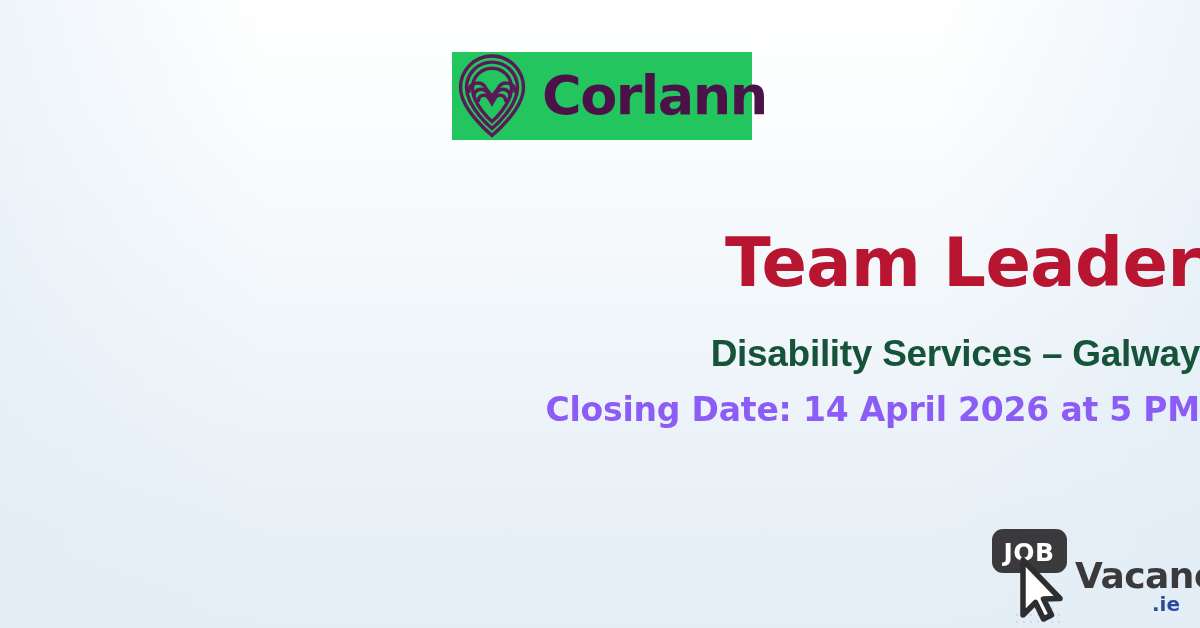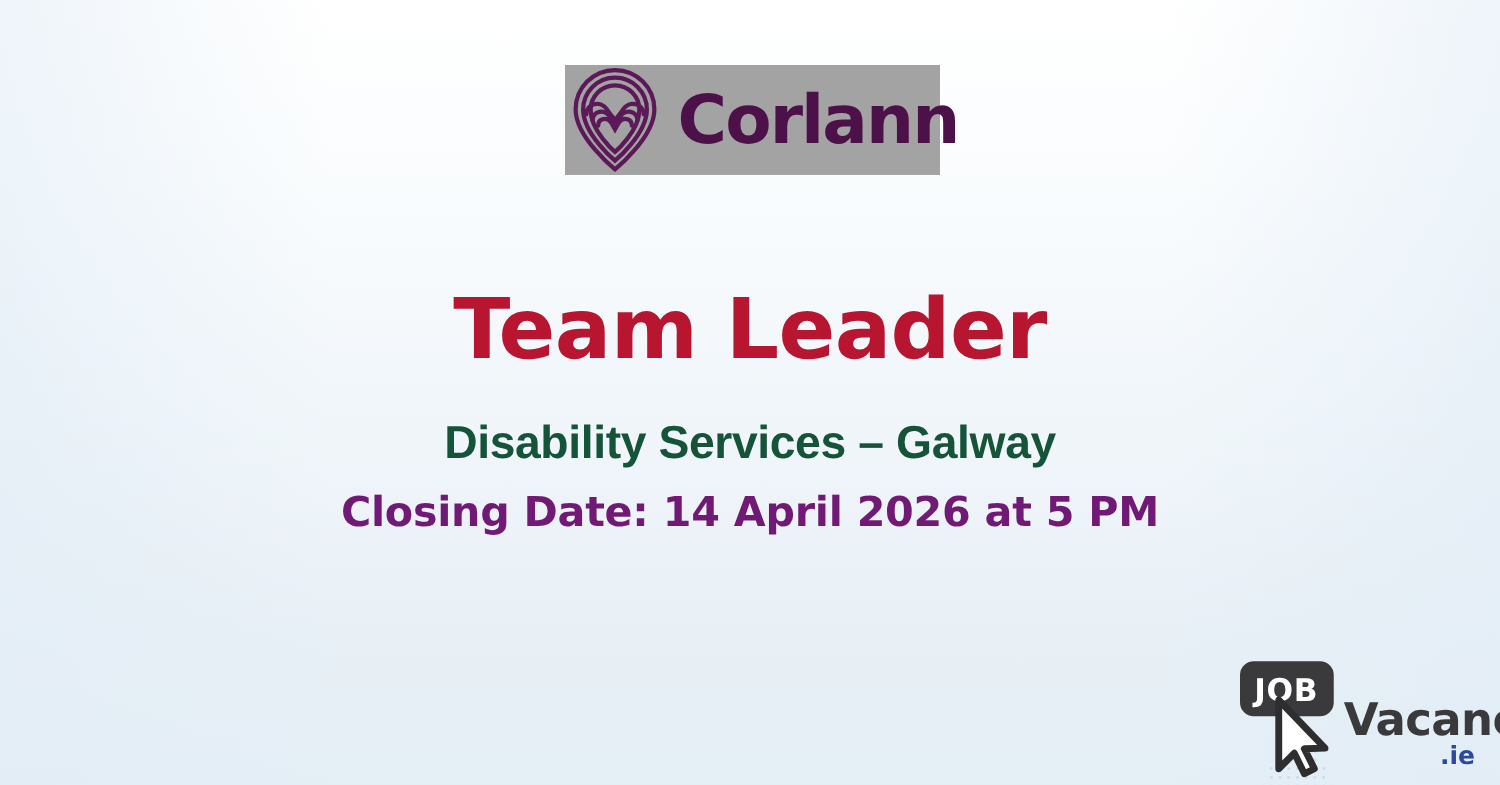--- a/index.html
+++ b/index.html
@@ -43,21 +43,21 @@
     align-items: center;
   }
 
   
   .brand-box {
     position: absolute;
     left: 452px;
     top: 52px;
     width: 300px;
     height: 88px;
-    background: #a3a3a3;
+    background: #22c55e;
     display: flex;
     align-items: center;
     gap: 14px;
     padding-left: 4px;
   }
 
   .brand-mark {
     width: 72px;
     height: 84px;
     flex: 0 0 auto;
@@ -72,21 +72,21 @@
     line-height: 1;
     white-space: nowrap;
   }
 
   
   .headline-block {
     position: absolute;
     top: 228px;
     left: 0;
     width: 1200px;
-    text-align: center;
+    text-align: right;
   }
 
   .job-title {
     font-family: "DejaVu Sans", sans-serif;
     font-size: 67px;
     font-weight: 700;
     letter-spacing: -0.5px;
     line-height: 1.05;
     white-space: nowrap;
   }
@@ -172,21 +172,21 @@
 
     <span class="brand-name" style="color:#4d1149">Corlann</span>
   </div>
 
   <div class="headline-block">
 
     <div class="job-title" style="color:#b81530">Team Leader</div>
 
     <div class="job-subtitle" style="color:#16543a">Disability Services – Galway</div>
 
-    <div class="job-closing" style="color:#701a75">Closing Date: 14 April 2026 at 5 PM</div>
+    <div class="job-closing" style="color:#8b5cf6">Closing Date: 14 April 2026 at 5 PM</div>
   </div>
 
   <div class="site-logo">
     <svg class="site-logo-svg" width="220" height="106" viewBox="0 0 220 106">
 
       <defs>
         <pattern id="halftone" width="7" height="7" patternUnits="userSpaceOnUse">
           <circle cx="2" cy="2" r="1.15" fill="#c9d6e6"></circle>
         </pattern>
         <clipPath id="beamClip">

